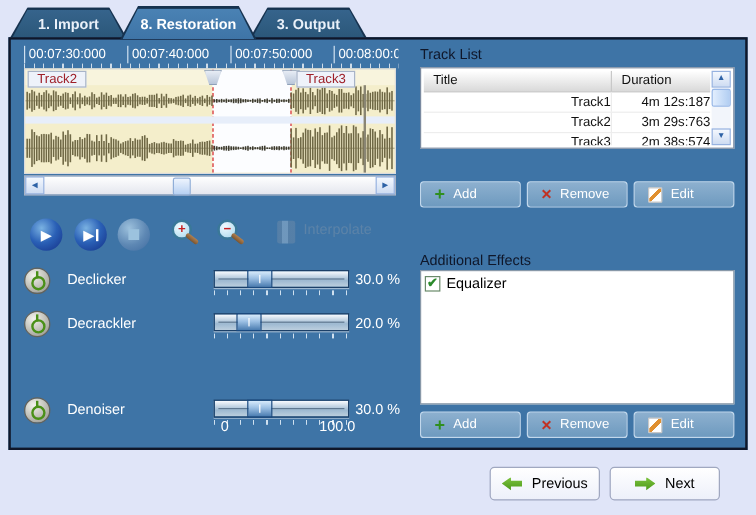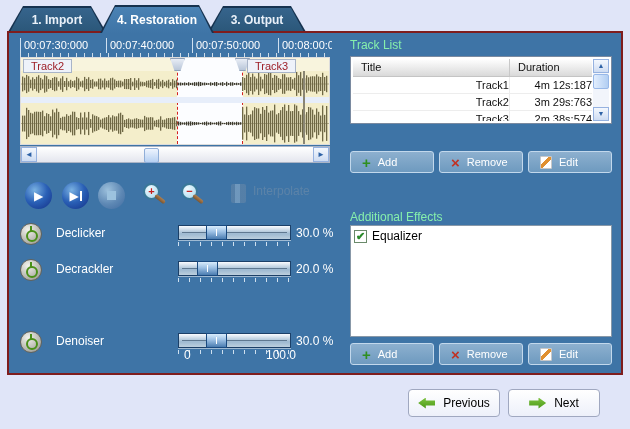--- a/index.html
+++ b/index.html
@@ -12,21 +12,21 @@
     background:linear-gradient(#36648c,#2b5779);display:flex;align-items:center;justify-content:center;
     color:#eaf1f9;font-size:12px;font-weight:bold;}
   .tab.active{top:5px;height:28px;z-index:6;}
   .tab.active .tab-face{background:linear-gradient(#4a82b4,#3e74a6);color:#ffffff;}
   #tab1{left:8px;width:98px;}
   #tab2{left:100px;width:114px;}
   #tab3{left:208px;width:98px;}
 
   
   .panel{position:absolute;left:7px;top:31px;width:612px;height:340px;background:#3e74a6;
-    border:2px solid #7f1d1d;z-index:5;text-decoration:underline;}
+    border:2px solid #0f172a;z-index:5;text-decoration:underline;}
 
   
   .timeline{position:absolute;left:11px;top:5px;width:312px;height:15px;display:flex;overflow:hidden;}
   .tlcell{min-width:82px;width:82px;border-left:1px solid #cfe0f0;padding-left:3px;color:#fff;font-size:11px;line-height:15px;white-space:nowrap;}
   .tickstrip{position:absolute;left:11px;top:20px;width:312px;height:4px;
     background:repeating-linear-gradient(90deg,rgba(255,255,255,.75) 0 1px,transparent 1px 8px);}
 
   
   .wavebox{position:absolute;left:11px;top:24px;width:310px;height:88px;background:#f4eecb;
     border:1px solid #dcdcdc;box-sizing:border-box;overflow:hidden;}
@@ -94,21 +94,21 @@
   .thumb{position:absolute;top:-1px;width:21px;height:15px;box-sizing:border-box;border:1px solid #1a4a80;
     background:linear-gradient(#d9ecfc,#9cc0e4 45%,#4a7cb0);display:flex;align-items:center;justify-content:center;}
   .thumb::after{content:"";width:1px;height:7px;background:#fff;}
   .fxticks{position:absolute;left:169px;top:21px;width:113px;height:4px;
     background:repeating-linear-gradient(90deg,#cfe0ef 0 1px,transparent 1px 11px);}
   .fxval{position:absolute;left:287px;top:5px;color:#fff;font-size:12px;white-space:nowrap;}
   .axis{position:absolute;left:169px;top:315px;width:118px;color:#fff;font-size:12px;}
   .axis .amin{position:absolute;left:6px;} .axis .amax{position:absolute;right:0px;}
 
   
-  .rlabel{position:absolute;color:#86efac;font-size:12px;}
+  .rlabel{position:absolute;color:#0f172a;font-size:12px;}
   #lbl-tracklist{left:341px;top:5px;}
   #lbl-addfx{left:341px;top:177px;}
 
   .listbox{position:absolute;left:341px;top:23px;width:262px;height:68px;background:#fff;
     border:1px solid #7a8aa0;box-sizing:border-box;padding:2px;display:flex;}
   .lmain{flex:1;display:flex;flex-direction:column;overflow:hidden;}
   .lheader{display:flex;height:17px;background:linear-gradient(#ffffff,#d9d9d9);border-bottom:1px solid #c4c4c4;flex:none;}
   .lheader .hc{font-size:11px;color:#111;line-height:16px;padding-left:8px;}
   .hc-title{flex:1;} .hc-dur{width:74px;border-left:1px solid #c8c8c8;flex:none;}
   .lrow{display:flex;height:17px;border-bottom:1px solid #ededed;}
@@ -163,21 +163,21 @@
 </style>
 </head>
 <body>
 
 <div class="stage">
 
   <div class="tab" id="tab1">
     <div class="tab-face">1. Import</div>
   </div>
   <div class="tab active" id="tab2">
-    <div class="tab-face">4. Restoration</div>
+    <div class="tab-face">8. Restoration</div>
   </div>
   <div class="tab" id="tab3">
     <div class="tab-face">3. Output</div>
   </div>
 
   <div class="panel">
 
     <div class="timeline">
       <span class="tlcell">00:07:30:000</span>
       <span class="tlcell">00:07:40:000</span>

